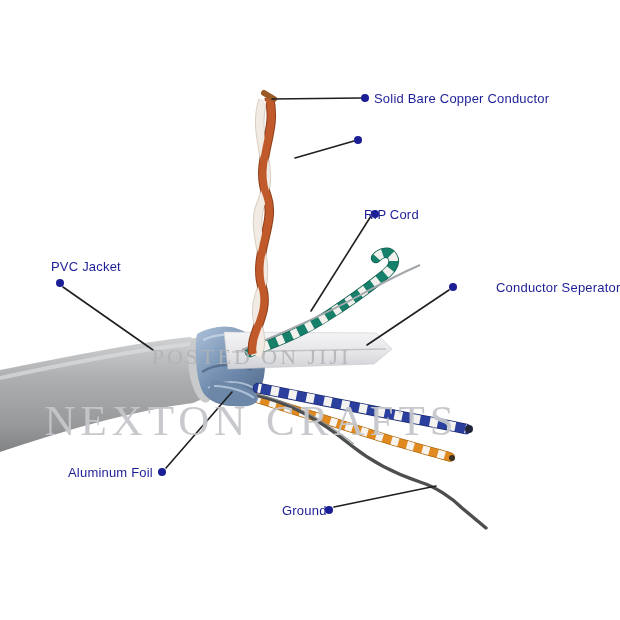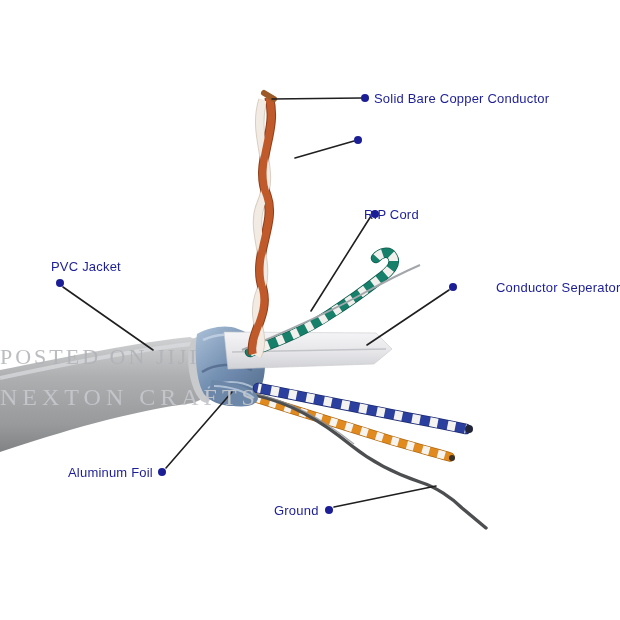--- a/index.html
+++ b/index.html
@@ -22,33 +22,33 @@
     font-size: 13px;
     line-height: 15px;
     color: #1c1e96;
     letter-spacing: 0.2px;
     white-space: nowrap;
   }
   .watermark {
     position: absolute;
     left: 0;
     width: 503px;
-    text-align: left;
+    text-align: center;
     font-family: "Liberation Serif", serif;
     pointer-events: none;
   }
   .watermark.wm1 {
     top: 344px;
     font-size: 22px;
     letter-spacing: 3px;
     color: rgba(176, 178, 182, 0.85);
   }
   .watermark.wm2 {
-    top: 384px;
-    font-size: 24px;
+    top: 396px;
+    font-size: 43px;
     letter-spacing: 5px;
     color: rgba(196, 198, 202, 0.95);
   }
 </style>
 </head>
 <body>
 
 <div class="stage">
 
   <svg class="illustration" viewBox="0 0 620 620">
@@ -134,15 +134,15 @@
   </svg>
 
   <div class="watermark wm1">POSTED ON JIJI</div>
   <div class="watermark wm2">NEXTON CRAFTS</div>
 
   <div class="lbl" style="left:374px; top:91px;">Solid Bare Copper Conductor</div>
   <div class="lbl" style="left:364px; top:207px;">RIP Cord</div>
   <div class="lbl" style="left:462px; top:280px;margin-left:34px;">Conductor Seperator</div>
   <div class="lbl" style="left:51px; top:259px;">PVC Jacket</div>
   <div class="lbl" style="left:68px; top:465px;">Aluminum Foil</div>
-  <div class="lbl" style="left:274px; top:503px;">Ground</div>
+  <div class="lbl" style="left:282px; top:503px;">Ground</div>
 
 </div>
 
 </body></html>

